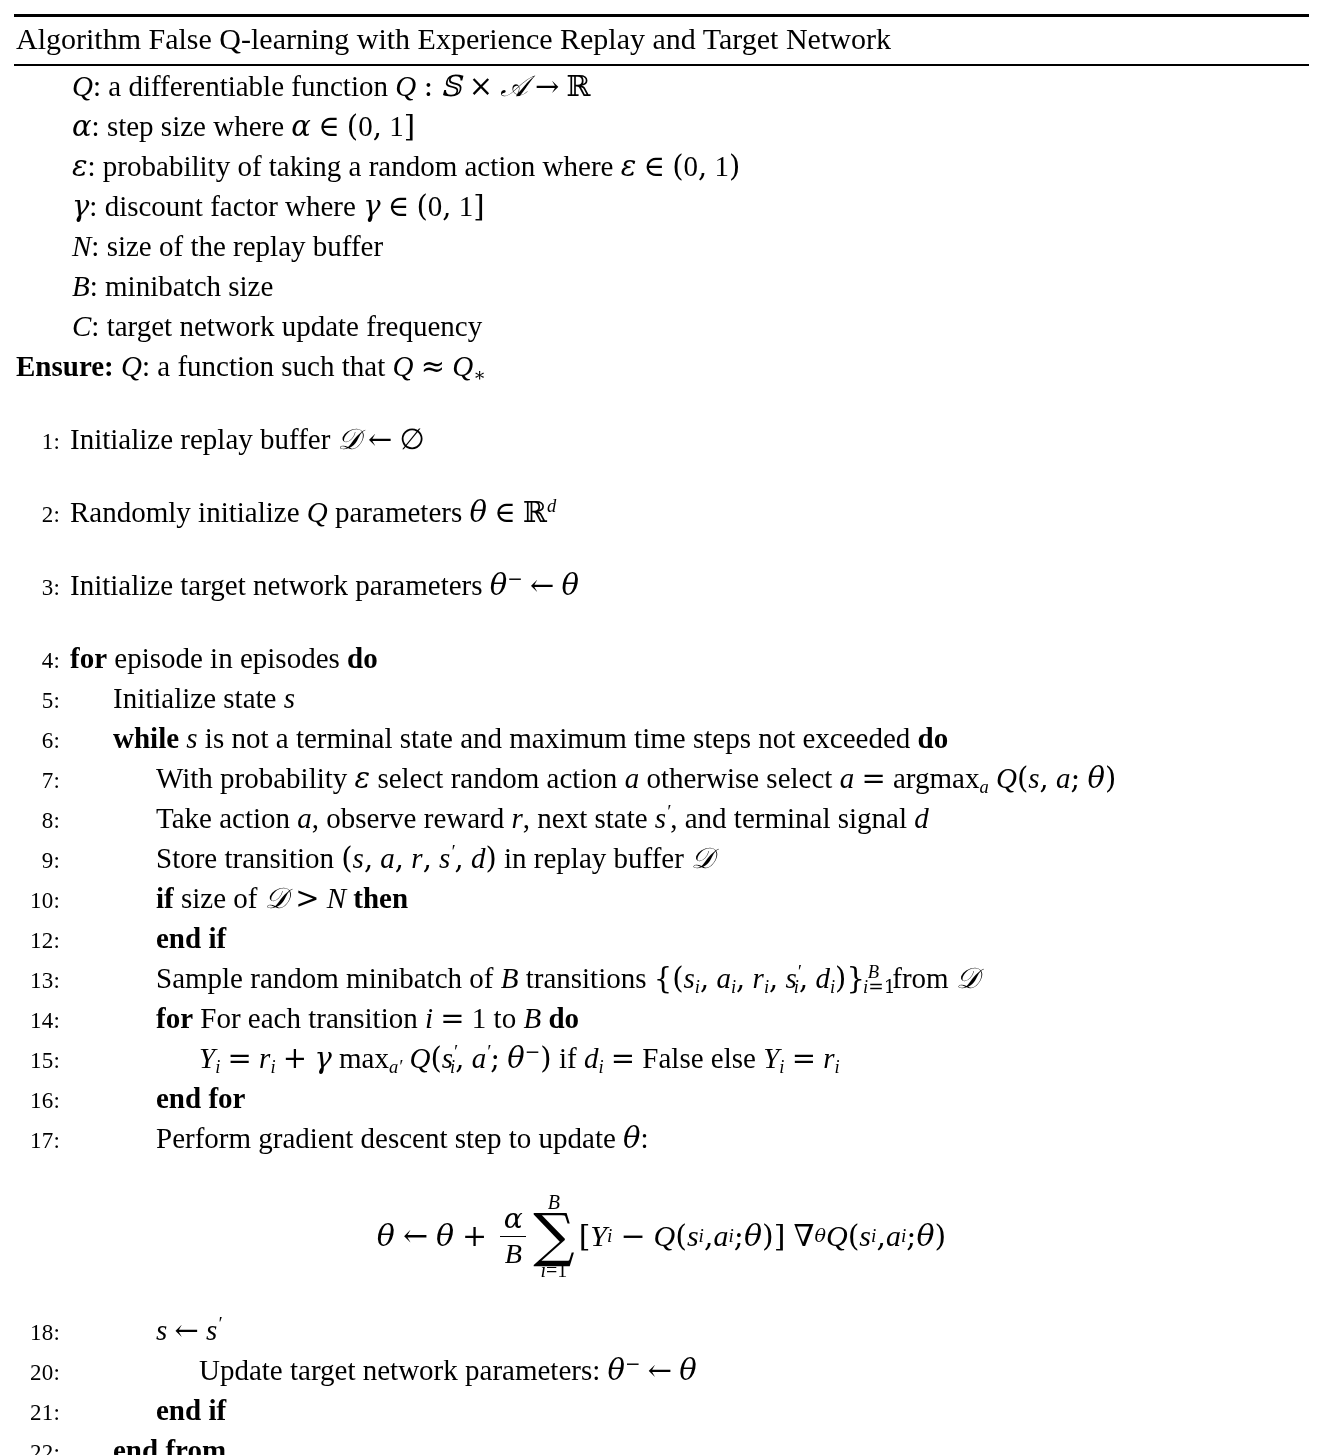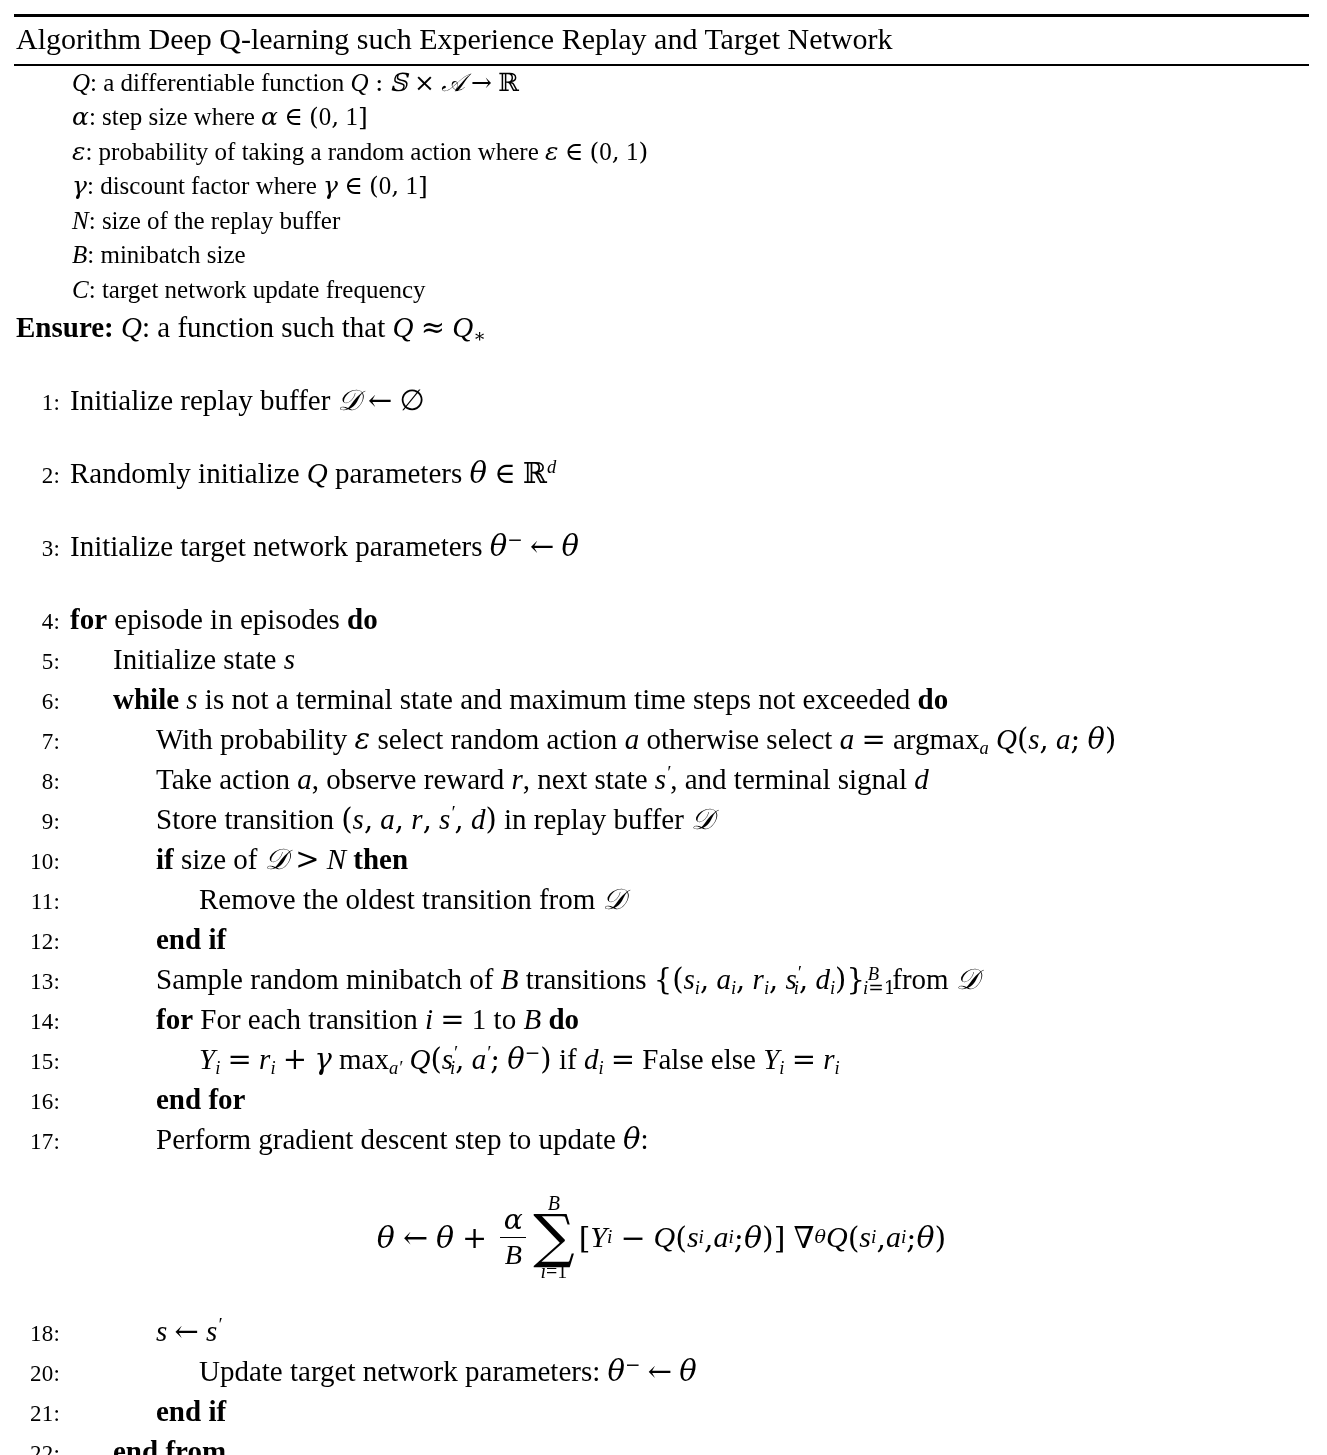--- a/index.html
+++ b/index.html
@@ -49,21 +49,21 @@
   
   .hdr {
     font-size: 29px;
     line-height: 1.38;
     padding-left: 2px;
     white-space: nowrap;
   }
   .hdr .kw { font-weight: bold; }
 
   .req-item {
-    font-size: 25px;
+    font-size: 29px;
     line-height: 1.38;
     padding-left: 58px;
     white-space: nowrap;
   }
 
   
   .row {
     display: flex;
     align-items: baseline;
     font-size: 29px;
@@ -163,21 +163,21 @@
 </style>
 </head>
 <body>
 
 <div class="algo">
 
   <hr class="rule-top">
 
   <div class="title-line">
     <span class="kw">Algorithm</span>
-    <span>Deep Q-learning such Experience Replay and Target Network</span>
+    <span>False Q-learning with Experience Replay and Target Network</span>
   </div>
 
   <hr class="rule-mid">
 
 
   <div class="req-item">
     <span class="mi">Q</span>: a differentiable function <span class="mi">Q</span> <span class="sym">:</span>
     <span class="cal">𝕊</span> <span class="sym">×</span> <span class="cal">𝒜</span>
     <span class="sym">→</span> <span class="bb">ℝ</span>
   </div>
@@ -291,26 +291,20 @@
   </div>
 
   <div class="row">
     <span class="num">10:</span>
     <span class="body i2">
       <span class="kw">if</span> size of <span class="cal">𝒟</span> <span class="sym">&gt;</span>
       <span class="mi">N</span> <span class="kw">then</span>
     </span>
   </div>
 
-  <div class="row">
-    <span class="num">11:</span>
-    <span class="body i3">
-      Remove the oldest transition from <span class="cal">𝒟</span>
-    </span>
-  </div>
 
   <div class="row">
     <span class="num">12:</span>
     <span class="body i2">
       <span class="kw">end if</span>
     </span>
   </div>
 
   <div class="row">
     <span class="num">13:</span>

